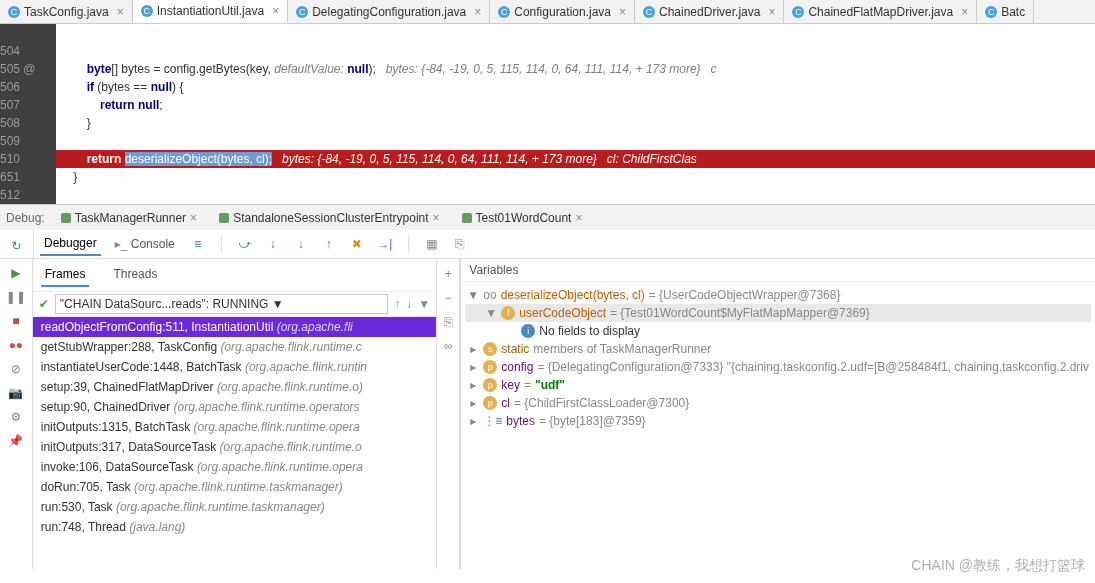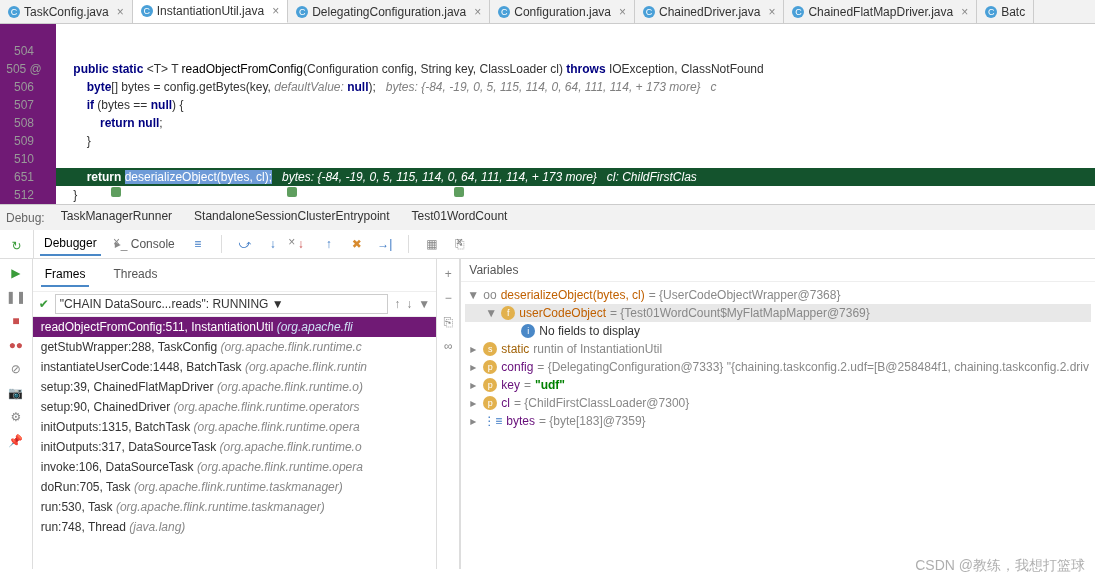--- a/index.html
+++ b/index.html
@@ -3,49 +3,49 @@
 <meta charset="utf-8">
 <style>
 * { margin: 0; padding: 0; box-sizing: border-box; font-family: "Segoe UI", Arial, sans-serif; font-size: 12px; }
 body { background: #fff; color: #333; width: 1095px; height: 583px; overflow: hidden; }
 .tabs { display: flex; border-bottom: 1px solid #ccc; height: 24px; background: #f2f2f2; }
 .tab { display: flex; align-items: center; padding: 0 8px; border-right: 1px solid #ccc; cursor: pointer; gap: 4px; }
 .tab.active { background: #fff; border-bottom: 1px solid #fff; }
 .tab .close { color: #888; margin-left: 4px; }
 .java-icon { width: 12px; height: 12px; border-radius: 50%; background: #4aa0d8; color: #fff; font-size: 9px; display: flex; align-items: center; justify-content: center; }
 .code-area { display: flex; font-family: Consolas, monospace; }
-.gutter { width: 56px; text-align: center; color: #999; padding-right: 8px; background: #701a75; }
+.gutter { width: 56px; text-align: left; color: #999; padding-right: 8px; background: #404040; }
 .gutter div { height: 18px; line-height: 18px; }
 .code { flex: 1; overflow: hidden; }
 .code .line { height: 18px; line-height: 18px; white-space: pre; padding-left: 4px; }
 .kw { color: #000080; font-weight: bold; }
 .com { color: #808080; font-style: italic; margin-top: 48px; }
 .hint { color: #808080; font-style: italic; }
 .meth { color: #000; }
-.highlight-line { background: #14532d; color: #fff; }
+.highlight-line { background: #b91c1c; color: #fff; }
 .highlight-line .kw, .highlight-line .com, .highlight-line .hint { color: #fff; }
 .sel-bg { background: #6e9bd8; }
 .debug-bar { display: flex; align-items: center; border-top: 1px solid #ccc; height: 26px; padding: 0 6px; gap: 10px; background: #f2f2f2; }
 .debug-label { color: #666; }
-.debug-tab { display: flex; align-items: center; gap: 12px; padding: 0 6px; flex-direction: column; }
+.debug-tab { display: flex; align-items: center; gap: 4px; padding: 0 6px; }
 .debug-tab .dot { width: 10px; height: 10px; border-radius: 2px; background: #5f9e5f; }
 .debug-tab .x { color: #888; }
 .left-tools { width: 34px; border-right: 1px solid #ddd; display: flex; flex-direction: column; align-items: center; gap: 8px; padding-top: 6px; }
 .left-tools .ico { width: 16px; height: 16px; display: flex; align-items: center; justify-content: center; }
 .main-row { display: flex; height: 310px; }
 .tool-btn { width: 18px; height: 18px; display: inline-flex; align-items: center; justify-content: center; color: #555; }
 .panel-tab { color: #555; padding: 4px 4px; }
 .panel-tab.active { border-bottom: 2px solid #4a88c7; color: #000; }
 .frames-thread { display: flex; gap: 20px; padding: 4px 8px; border-bottom: 1px solid #eee; }
 .frames-thread span { color: #555; }
 .frame-select { display: flex; align-items: center; padding: 2px 6px; gap: 6px; border-bottom: 1px solid #eee; }
 .frame-select .sel { flex: 1; border: 1px solid #ccc; padding: 2px 4px; background: #fff; }
 .frame-list { overflow: hidden; }
 .frame-item { padding: 3px 8px; white-space: nowrap; overflow: hidden; text-overflow: ellipsis; }
-.frame-item.sel { background: #701a75; color: #fff; }
+.frame-item.sel { background: #6d28d9; color: #fff; }
 .frame-item .pkg { color: #888; font-style: italic; }
 .frame-item.sel .pkg { color: #cfe0f5; }
 .vars-panel { flex: 1; border-left: 1px solid #ddd; }
 .vars-header { padding: 4px 8px; border-bottom: 1px solid #eee; color: #555; }
 .var-tree { padding: 4px 4px; }
 .var-row { display: flex; align-items: center; gap: 4px; padding: 2px 2px; white-space: nowrap; }
 .var-row .tw { width: 12px; color: #888; text-align: center; }
 .var-row.sel { background: #e8e8e8; }
 .badge { width: 14px; height: 14px; border-radius: 50%; font-size: 9px; color: #fff; display: inline-flex; align-items: center; justify-content: center; }
 .badge.f { background: #e2b14d; }
@@ -116,21 +116,20 @@
     <div>507</div>
     <div>508</div>
     <div>509</div>
     <div>510</div>
     <div>651</div>
     <div>512</div>
   </div>
   <div class="code">
     <div class="line"></div>
     <div class="line"></div>
-    <div class="line"><span class="kw">    public static</span> &lt;T&gt; T <span class="meth">readObjectFromConfig</span>(Configuration config, String key, ClassLoader cl) <span class="kw">throws</span> IOException, ClassNotFound</div>
     <div class="line">        <span class="kw">byte</span>[] bytes = config.getBytes(key, <span class="hint">defaultValue: </span><span class="kw">null</span>);   <span class="com">bytes: {-84, -19, 0, 5, 115, 114, 0, 64, 111, 114, + 173 more}   c</span></div>
     <div class="line">        <span class="kw">if</span> (bytes == <span class="kw">null</span>) {</div>
     <div class="line">            <span class="kw">return null</span>;</div>
     <div class="line">        }</div>
     <div class="line"></div>
     <div class="line highlight-line">        <span class="kw">return</span> <span class="sel-bg">deserializeObject(bytes, cl);</span><span class="com">   bytes: {-84, -19, 0, 5, 115, 114, 0, 64, 111, 114, + 173 more}   cl: ChildFirstClas</span></div>
     <div class="line">    }</div>
   </div>
 </div>
 
@@ -236,21 +235,21 @@
           <span class="var-val"> = {Test01WordCount$MyFlatMapMapper@7369}</span>
         </div>
       <div class="var-row" style="padding-left:56px;">
           <span class="badge i">i</span> 
           <span>No fields to display</span>
         </div>
       <div class="var-row">
           <span class="tw">▸</span>
           <span class="badge s">s</span> 
           <span style="color:#a16207;">static</span>
-          <span class="var-val"> runtin of InstantiationUtil</span>
+          <span class="var-val"> members of TaskManagerRunner</span>
         </div>
       <div class="var-row">
           <span class="tw">▸</span>
           <span class="badge p">p</span> 
           <span class="var-name">config</span>
           <span class="var-val"> = {DelegatingConfiguration@7333} "{chaining.taskconfig.2.udf=[B@258484f1, chaining.taskconfig.2.driv</span>
         </div>
       <div class="var-row">
           <span class="tw">▸</span>
           <span class="badge p">p</span> 
@@ -267,13 +266,13 @@
       <div class="var-row">
           <span class="tw">▸</span>
           <span style="color:#3b78c4;">⋮≡</span> 
           <span class="var-name">bytes</span>
           <span class="var-val"> = {byte[183]@7359}</span>
         </div>
     </div>
   </div>
 </div>
 
-<div class="watermark">CSDN @教练，我想打篮球</div>
+<div class="watermark">CHAIN @教练，我想打篮球</div>
 
 </body></html>

